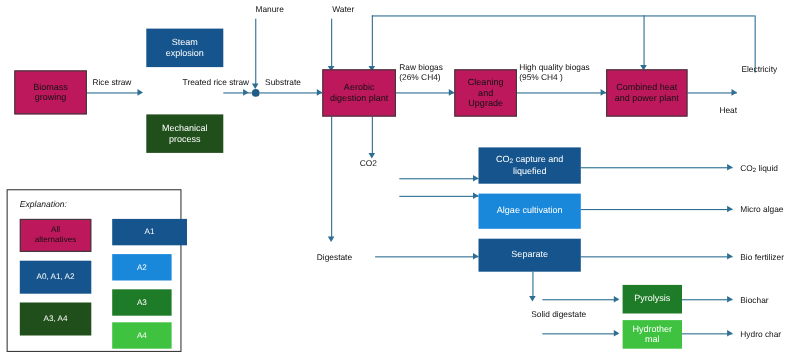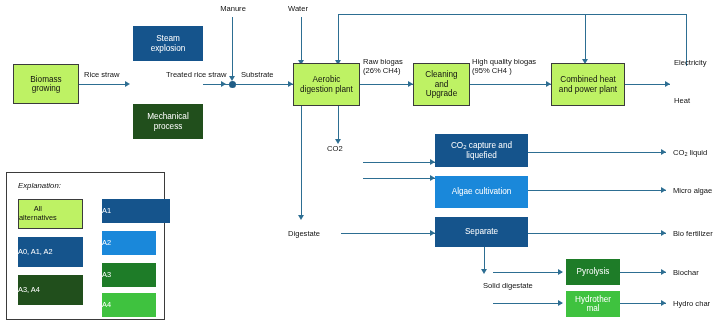--- a/index.html
+++ b/index.html
@@ -7,32 +7,32 @@
        font-family:"Liberation Sans","DejaVu Sans",sans-serif;
        -webkit-font-smoothing:antialiased;}
   #stage{position:relative;width:719px;height:325px;background:#fff;}
 
   
   .node{position:absolute;box-sizing:border-box;display:flex;
         align-items:center;justify-content:center;text-align:center;
         line-height:1.15;}
   .node .lbl{display:block;width:100%;padding:0 2px;}
 
-  .white-box{background:#bef264;border:1.3px solid #3b3b3b;color:#111;
+  .white-box{background:#be185d;border:1.3px solid #3b3b3b;color:#111;
              font-size:8.2px;}
   .navy{background:#15548c;color:#ffffff;font-size:8.2px;}
   .brightblue{background:#1a88da;color:#ffffff;font-size:8.2px;}
   .darkgreen{background:#214f1c;color:#ffffff;font-size:8.2px;}
   .midgreen{background:#1e7c28;color:#ffffff;font-size:8.2px;}
   .litegreen{background:#3fc23f;color:#ffffff;font-size:8.2px;}
 
   
   .txt{position:absolute;font-size:7.6px;color:#111;white-space:pre;
        line-height:1.25;}
-  .txt.c{text-align:center;}
+  .txt.c{text-align:right;}
 
   
   .h-line{position:absolute;height:0;border-top:1.2px solid #2d6e92;}
   .v-line{position:absolute;width:0;border-left:1.2px solid #2d6e92;}
 
   .arrow-r{position:absolute;width:0;height:0;
            border-top:3.1px solid transparent;
            border-bottom:3.1px solid transparent;
            border-left:5px solid #2d6e92;}
   .arrow-d{position:absolute;width:0;height:0;
@@ -42,21 +42,21 @@
 
   .dot{position:absolute;width:7px;height:7px;border-radius:50%;
        background:#1f5d86;}
 
   
   #legend{position:absolute;left:6px;top:172px;width:159px;height:148px;
           border:1.3px solid #3b3b3b;background:#fff;box-sizing:border-box;}
   #legend .ltitle{position:absolute;left:11px;top:8px;font-size:7.8px;
                   font-style:italic;font-weight:normal;color:#111;}
   .lg{position:absolute;box-sizing:border-box;display:flex;
-      align-items:center;justify-content:flex-start;text-align:center;
+      align-items:center;justify-content:center;text-align:center;
       font-size:7.4px;line-height:1.15;}
   .lg.white-box{color:#111;}
 
   sub{font-size:0.72em;vertical-align:-0.22em;}
 </style>
 </head>
 <body>
 
 <div id="stage">
 
@@ -191,21 +191,21 @@
   <div class="txt" style="left:166px;top:70px;">Treated rice straw</div>
 
   <div class="txt" style="left:241px;top:70px;">Substrate</div>
 
   <div class="txt" style="left:363px;top:57px;">Raw biogas<br>(26% CH4)</div>
 
   <div class="txt" style="left:472px;top:57px;">High quality biogas<br>(95% CH4 )</div>
 
   <div class="txt" style="left:674px;top:58px;">Electricity</div>
 
-  <div class="txt" style="left:674px;top:96px;">Heat</div>
+  <div class="txt" style="left:654px;top:96px;">Heat</div>
 
   <div class="txt" style="left:327px;top:144px;">CO2</div>
 
   <div class="txt" style="left:288px;top:229px;">Digestate</div>
 
   <div class="txt" style="left:483px;top:281px;">Solid digestate</div>
 
   <div class="txt" style="left:673px;top:148px;"><span id="co2liq">CO<sub>2</sub> liquid</span></div>
 
   <div class="txt" style="left:673px;top:186px;">Micro algae</div>

